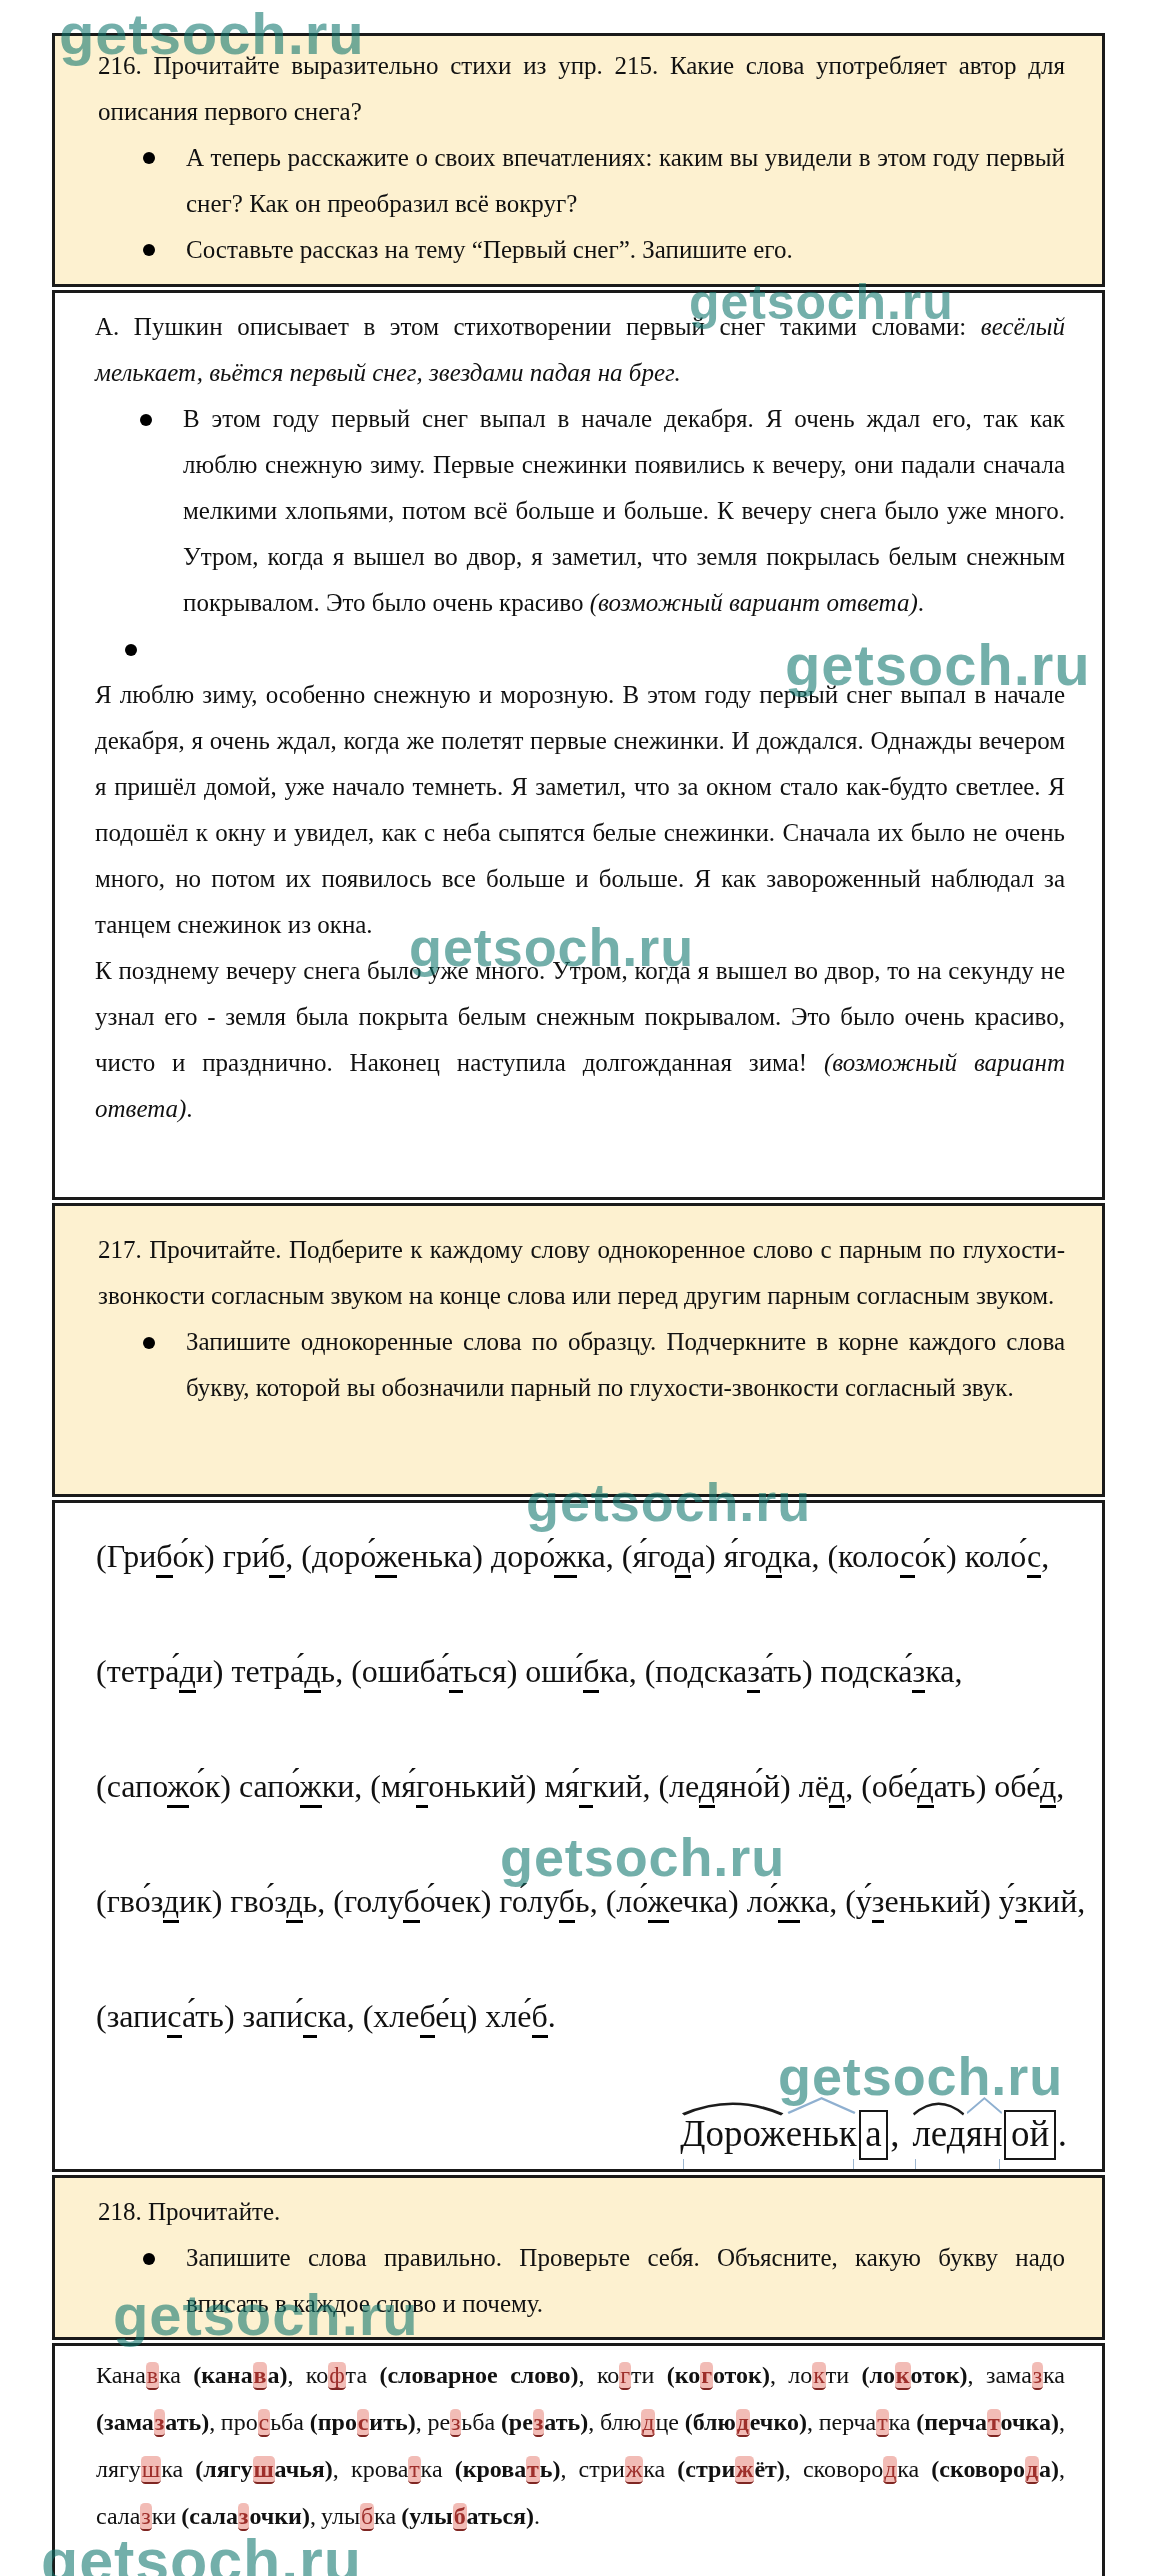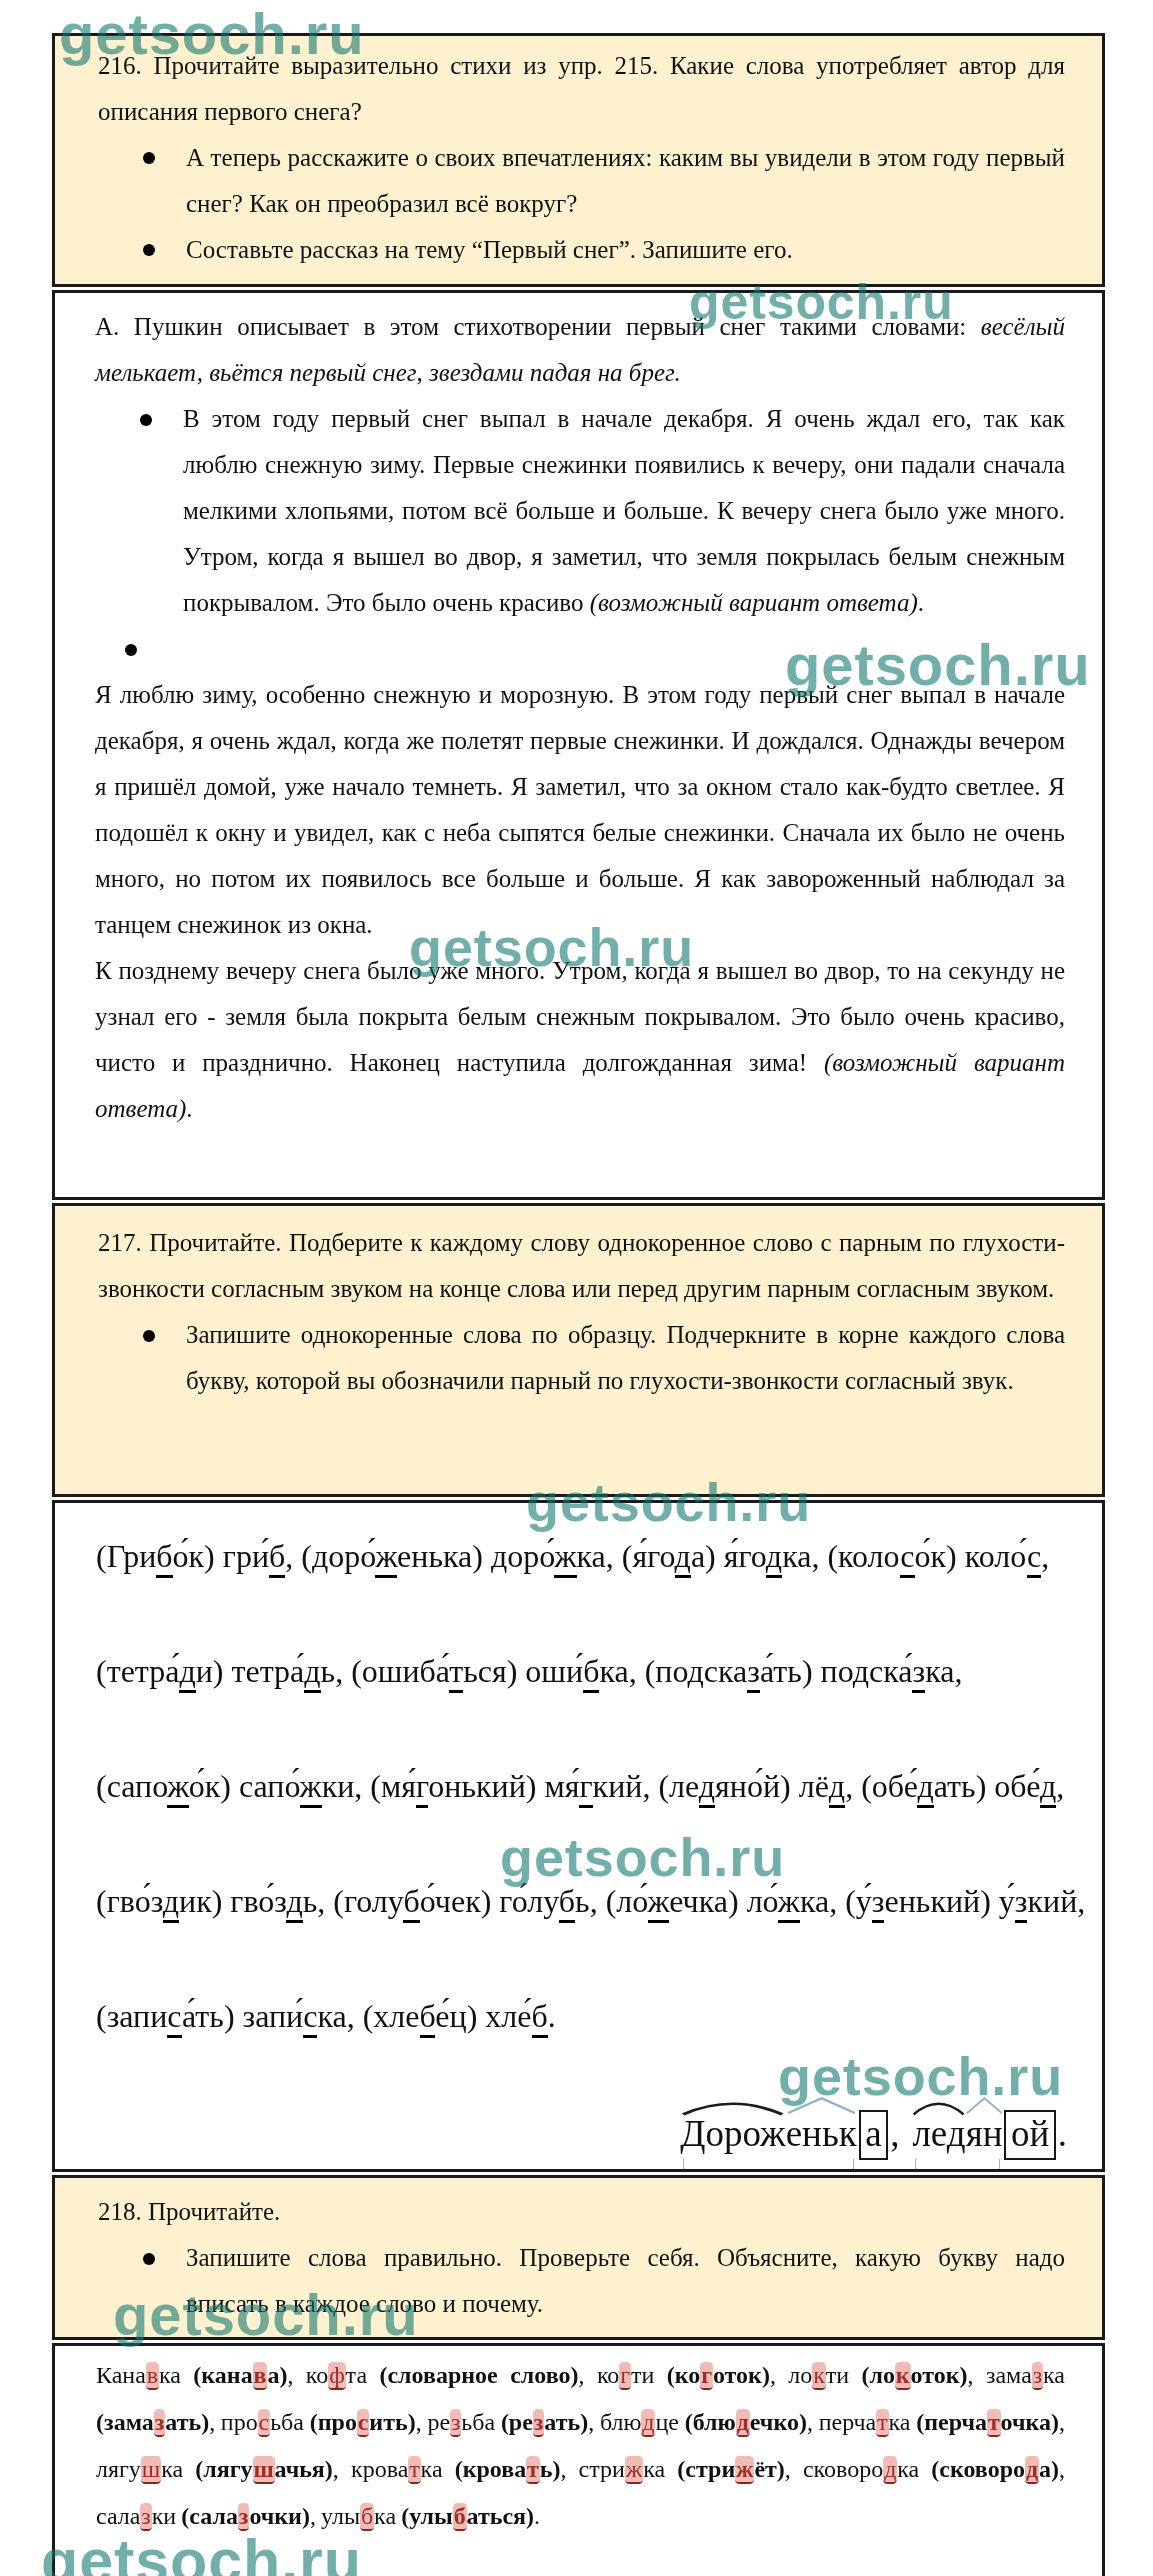--- a/index.html
+++ b/index.html
@@ -14,21 +14,21 @@
   #box216{top:32.5px;height:254px;}
   #boxA{top:290px;height:910px;}
   #box217{top:1203px;height:294px;}
   #box217a{top:1500px;height:672px;}
   #box218{top:2175px;height:165px;}
   #box218a{top:2343px;height:244px;}
 
   .content{padding:7.4px 37px 0 43px;font-size:25px;line-height:46px;text-align:justify;}
   .cream .content{font-weight:normal;}
   #boxA .content{padding:11px 37px 0 28px;margin-left:12px;}
-  #box217 .content{padding-top:14px;}
+  #box217 .content{padding-top:21px;}
   #box218 .content{padding-top:11px;}
 
   .para,.line{margin:0;}
   .center{text-align:center;}
   .bullet{position:relative;padding-left:88px;}
   .bullet .dot{position:absolute;left:45px;top:17.6px;width:12px;height:12px;border-radius:50%;background:#000;}
   .bullet.empty{height:46px;}
   .bullet.empty .dot{left:30px;}
   .i{font-style:italic;}
   .b{font-weight:bold;}

